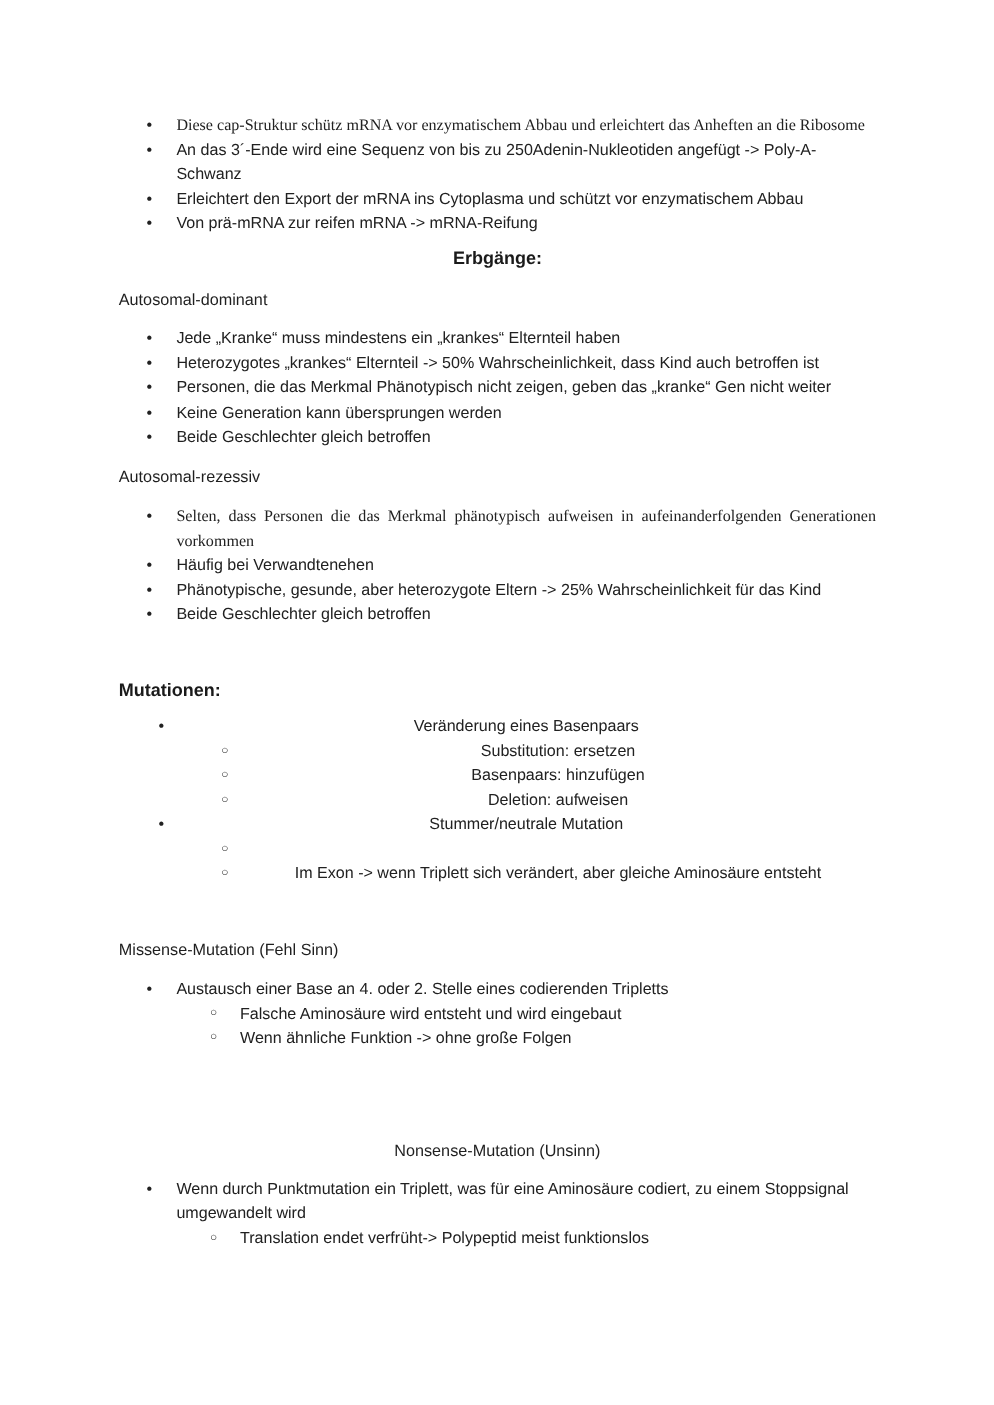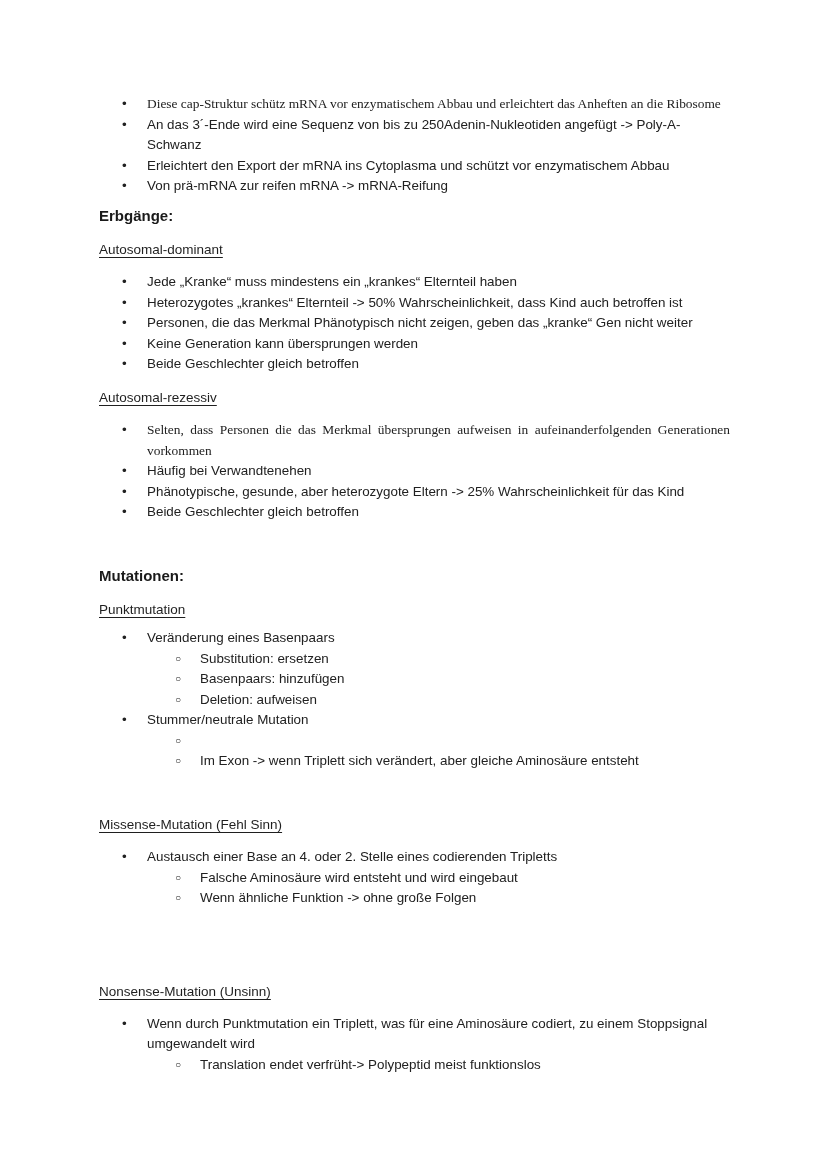--- a/index.html
+++ b/index.html
@@ -19,21 +19,20 @@
   }
   .doc-heading {
     font-size: 15px;
     font-weight: bold;
     line-height: 22px;
     color: #1a1a1a;
   }
   .doc-subheading {
     font-size: 13.5px;
     line-height: 21px;
-    text-decoration: underline;
     text-underline-offset: 3px;
     text-decoration-thickness: 1px;
     color: #1f1f1f;
   }
   .doc-list { }
   .li {
     display: flex;
     align-items: flex-start;
     font-size: 13.4px;
     line-height: 20.6px;
@@ -45,24 +44,24 @@
     width: 25px;
   }
   .li.lvl1 { padding-left: 23px; }
   .li.lvl2 { padding-left: 76px; }
   .li.lvl2 .marker { font-size: 10px; line-height: 20.6px; }
   .li .li-text {
     display: block;
     flex: 1;
   }
   .li.just .li-text { text-align: justify; font-family: Liberation Serif, serif; }
-  .gap-sm { margin-top: 8px; }
+  .gap-sm { margin-top: 8px; text-align: center; }
   .gap-md { margin-top: 12px; }
   .gap-lg { margin-top: 42px; }
-  .gap-xl { margin-top: 72px; }
+  .gap-xl { margin-top: 72px; text-align: center; }
 </style>
 </head>
 <body>
 
 <div class="page">
   <div id="doc">
       <div class="doc-list">
         <div class="li lvl1 just">
           <span class="marker">•</span>
           <span class="li-text">Diese cap-Struktur schütz mRNA vor enzymatischem Abbau und erleichtert das Anheften an die Ribosome</span>
@@ -101,37 +100,36 @@
         </div>
         <div class="li lvl1">
           <span class="marker">•</span>
           <span class="li-text">Beide Geschlechter gleich betroffen</span>
         </div>
       </div>
       <div class="doc-subheading gap-md">Autosomal-rezessiv</div>
       <div class="doc-list gap-md">
         <div class="li lvl1 just">
           <span class="marker">•</span>
-          <span class="li-text">Selten, dass Personen die das Merkmal übersprungen aufweisen in aufeinanderfolgenden Generationen vorkommen</span>
+          <span class="li-text">Selten, dass Personen die das Merkmal phänotypisch aufweisen in aufeinanderfolgenden Generationen vorkommen</span>
         </div>
         <div class="li lvl1">
           <span class="marker">•</span>
           <span class="li-text">Häufig bei Verwandtenehen</span>
         </div>
         <div class="li lvl1">
           <span class="marker">•</span>
           <span class="li-text">Phänotypische, gesunde, aber heterozygote Eltern -&gt; 25% Wahrscheinlichkeit für das Kind</span>
         </div>
         <div class="li lvl1">
           <span class="marker">•</span>
           <span class="li-text">Beide Geschlechter gleich betroffen</span>
         </div>
       </div>
       <div class="doc-heading gap-lg">Mutationen:</div>
-      <div class="doc-subheading gap-md">Punktmutation</div>
       <div class="doc-list gap-sm">
         <div class="li lvl1">
           <span class="marker">•</span>
           <span class="li-text">Veränderung eines Basenpaars</span>
         </div>
         <div class="li lvl2">
           <span class="marker">○</span>
           <span class="li-text">Substitution: ersetzen</span>
         </div>
         <div class="li lvl2">

